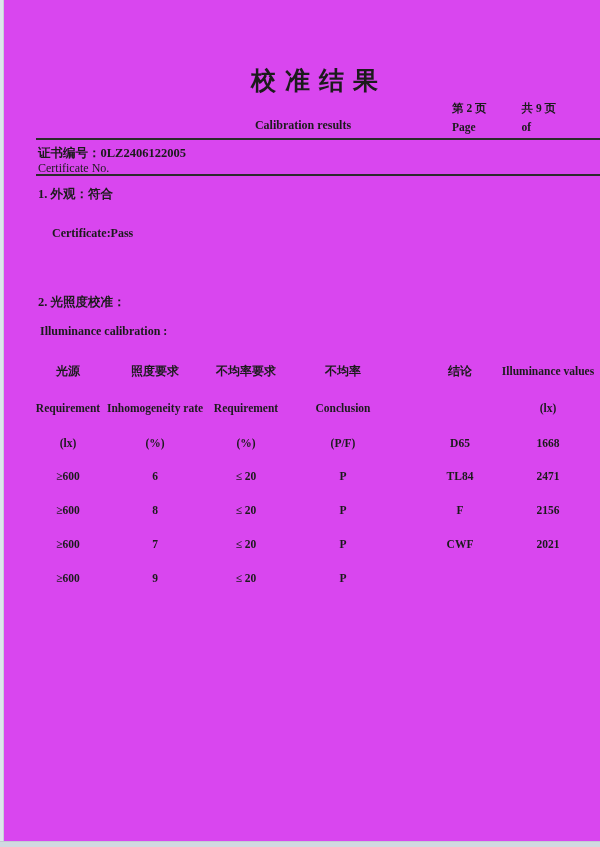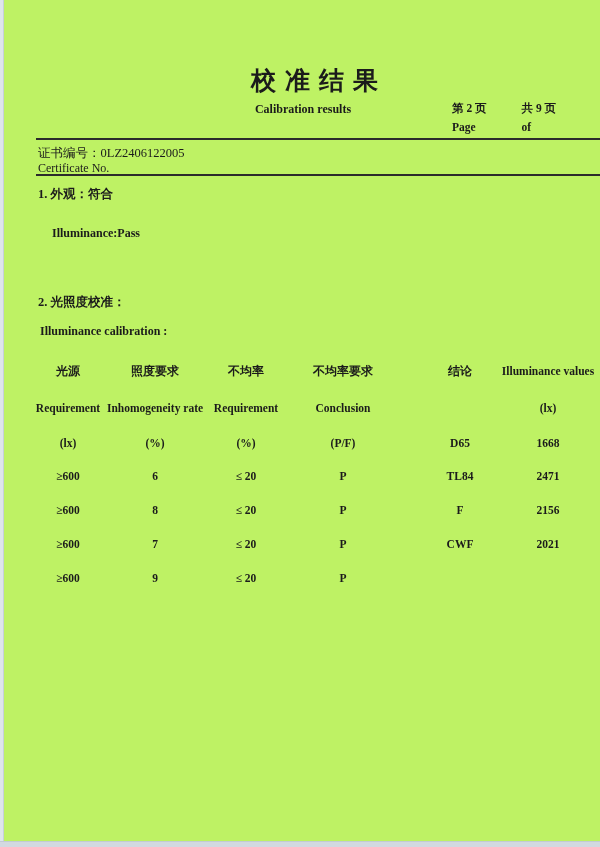--- a/index.html
+++ b/index.html
@@ -1,40 +1,40 @@
 <!DOCTYPE html>
 <html><head>
 <meta charset="utf-8">
 <style>
   html,body{margin:0;padding:0;}
   body{
     width:600px;height:847px;overflow:hidden;background:#ffffff;
     font-family:"Liberation Serif","DejaVu Serif",serif;color:#1b1b1b;
   }
-  .page{position:relative;width:600px;height:847px;background:#bef264;}
+  .page{position:relative;width:600px;height:847px;background:#d946ef;}
   .edge-left{position:absolute;left:0;top:0;width:3px;height:847px;background:#dee5eb;border-right:1px solid #c7d0d8;}
   .edge-bottom{position:absolute;left:0;bottom:0;width:600px;height:5px;background:#d2d9e0;border-top:1px solid #c2cbd3;}
   .title{
     position:absolute;top:64px;left:319px;transform:translateX(-50%);
     margin:0;font-size:25px;font-weight:bold;letter-spacing:9px;white-space:nowrap;
   }
   .subtitle{
-    position:absolute;top:102px;left:303px;transform:translateX(-50%);
+    position:absolute;top:118px;left:303px;transform:translateX(-50%);
     font-size:12px;font-weight:bold;white-space:nowrap;
   }
   .pagination{
     position:absolute;top:102px;left:452px;width:104px;
     display:flex;justify-content:space-between;
   }
   .pcol{display:flex;flex-direction:column;align-items:flex-start;gap:6px;}
   .pcol span{font-size:11.5px;font-weight:bold;white-space:nowrap;line-height:13px;}
   .rule{position:absolute;left:36px;right:0;height:2px;background:#2b2b2b;}
   .rule1{top:138px;}
   .rule2{top:174px;}
-  .cert-cn{position:absolute;left:38px;top:145px;font-size:12.5px;font-weight:normal;}
+  .cert-cn{position:absolute;left:38px;top:145px;font-size:12.5px;font-weight:bold;}
   .cert-en{position:absolute;left:38px;top:161px;font-size:12px;}
   .sec-cn1{position:absolute;left:38px;top:186px;font-size:12.5px;font-weight:bold;}
   .sec-en1{position:absolute;left:52px;top:226px;font-size:12px;font-weight:bold;}
   .sec-cn2{position:absolute;left:38px;top:294px;font-size:12.5px;font-weight:bold;}
   .sec-en2{position:absolute;left:40px;top:324px;font-size:12px;font-weight:bold;}
   .dtable{
     position:absolute;left:36px;top:352px;
     display:grid;
     grid-template-columns:64px 110px 72px 122px 112px 64px;
     grid-template-rows:38px 36px 33px 34px 34px 34px 34px;
@@ -64,30 +64,30 @@
   </div>
 
   <div class="rule rule1"></div>
 
   <div class="cert-cn"><span>证书编号：</span><span>0LZ2406122005</span></div>
   <div class="cert-en">Certificate No.</div>
 
   <div class="rule rule2"></div>
 
   <div class="sec-cn1">1. 外观：符合</div>
-  <div class="sec-en1">Illuminance:Pass</div>
+  <div class="sec-en1">Certificate:Pass</div>
 
   <div class="sec-cn2">2. 光照度校准：</div>
   <div class="sec-en2">Illuminance calibration :</div>
 
   <div class="dtable">
     <div class="cell cn">光源</div>
     <div class="cell cn">照度要求</div>
+    <div class="cell cn">不均率要求</div>
     <div class="cell cn">不均率</div>
-    <div class="cell cn">不均率要求</div>
     <div class="cell cn">结论</div>
 
     <div class="cell">Illuminance values</div>
     <div class="cell">Requirement</div>
     <div class="cell">Inhomogeneity rate</div>
     <div class="cell">Requirement</div>
     <div class="cell">Conclusion</div>
 
     <div class="cell"></div>
     <div class="cell">(lx)</div>

